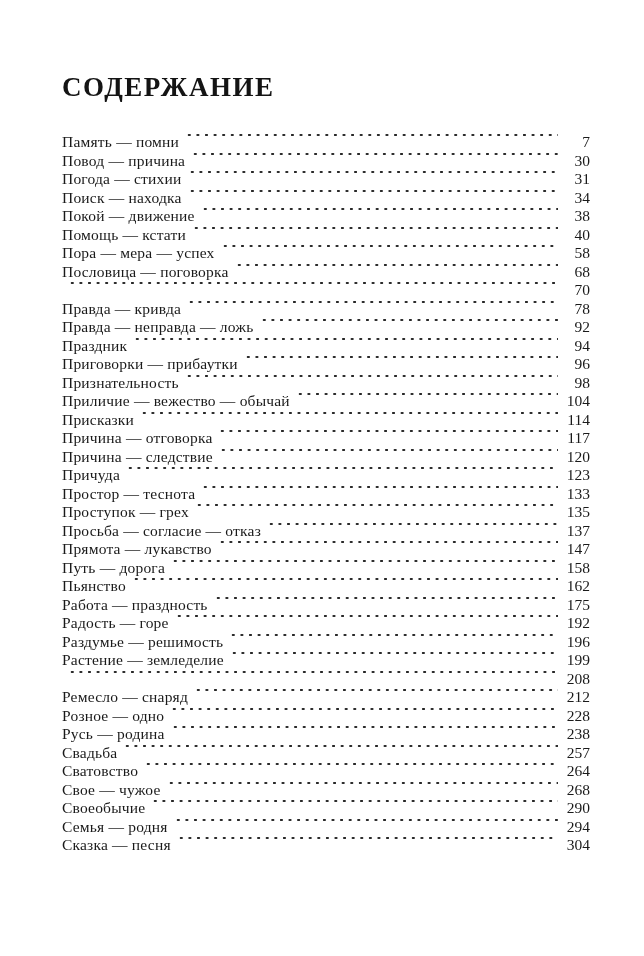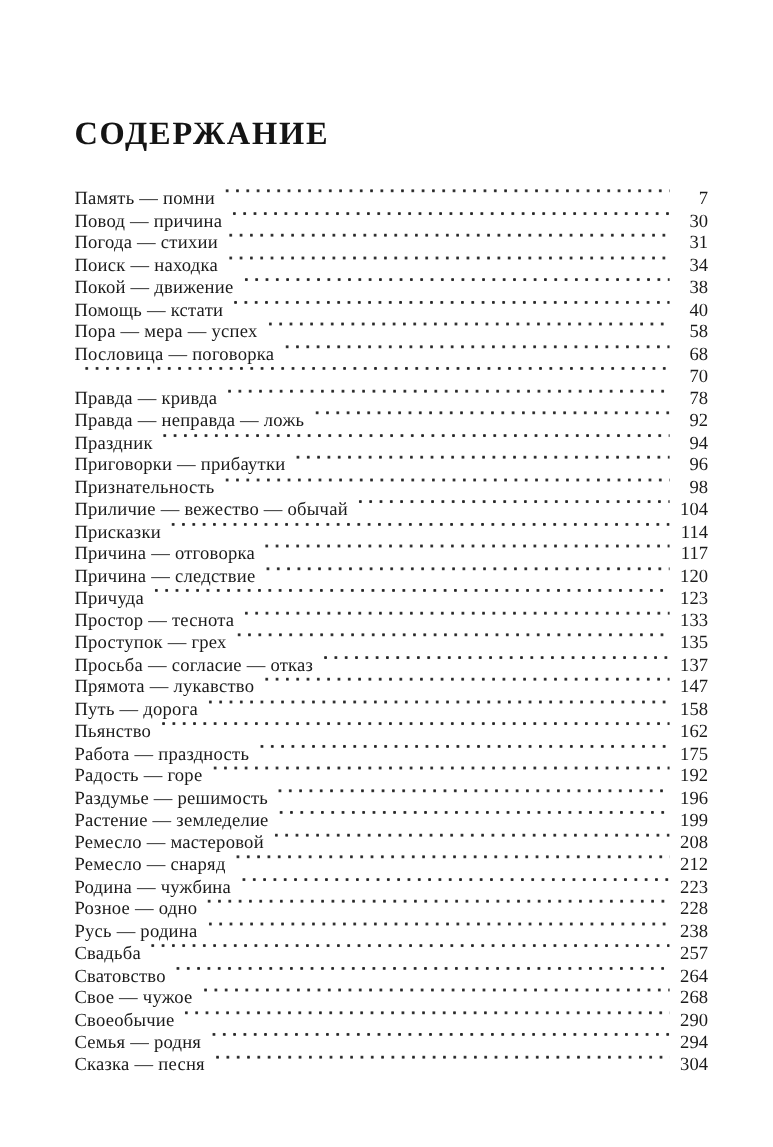--- a/index.html
+++ b/index.html
@@ -7,21 +7,21 @@
     padding: 0;
     background: #e8e8e8;
   }
   .page {
     position: relative;
     width: 644px;
     height: 956px;
     margin: 0 auto;
     background: #ffffff;
     box-sizing: border-box;
-    padding: 96px 54px 0 62px;
+    padding: 72px 54px 0 62px;
     font-family: "Liberation Serif", "DejaVu Serif", serif;
     color: #1a1a1a;
     overflow: hidden;
   }
   .page-title {
     font-size: 27px;
     font-weight: 700;
     letter-spacing: 1.5px;
     margin: 0 0 30px 0;
     color: #141414;
@@ -232,37 +232,31 @@
     <span class="toc-page">196</span>
   </div>
 
   <div class="toc-row">
     <span class="toc-label">Растение — земледелие</span>
     <span class="toc-leader"></span>
     <span class="toc-page">199</span>
   </div>
 
   <div class="toc-row">
-    <span class="toc-label">Ремесло — мастеровой</span>
     <span class="toc-leader"></span>
     <span class="toc-page">208</span>
   </div>
 
   <div class="toc-row">
     <span class="toc-label">Ремесло — снаряд</span>
     <span class="toc-leader"></span>
     <span class="toc-page">212</span>
   </div>
 
 
-  <div class="toc-row">
-    <span class="toc-label">Родина — чужбина</span>
-    <span class="toc-leader"></span>
-    <span class="toc-page">223</span>
-  </div>
 
   <div class="toc-row">
     <span class="toc-label">Розное — одно</span>
     <span class="toc-leader"></span>
     <span class="toc-page">228</span>
   </div>
 
   <div class="toc-row">
     <span class="toc-label">Русь — родина</span>
     <span class="toc-leader"></span>

